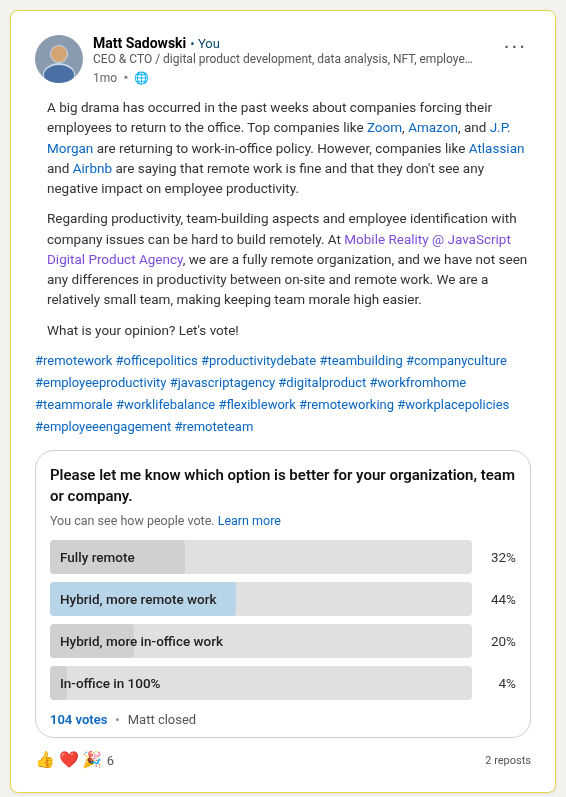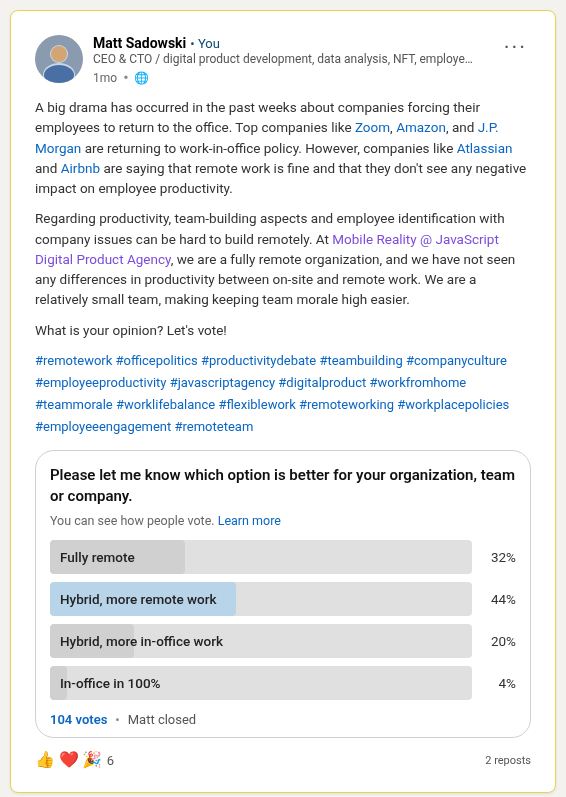--- a/index.html
+++ b/index.html
@@ -86,21 +86,21 @@
       padding: 2px 4px;
       letter-spacing: 2px;
     }
     
     .post-body {
       font-size: 13.5px;
       color: #333;
       line-height: 1.5;
       margin-bottom: 10px;
     }
-    .post-body p { margin-bottom: 10px; }
+    .post-body p { margin-bottom: 10px; margin-left: 12px; }
     .post-body p:last-child { margin-bottom: 0; }
     .link-blue { color: #0a66c2; text-decoration: none; }
     .link-purple { color: #7d4cdb; text-decoration: none; }
     
     .hashtags {
       font-size: 13px;
       color: #0a66c2;
       line-height: 1.7;
       margin-bottom: 12px;
     }

